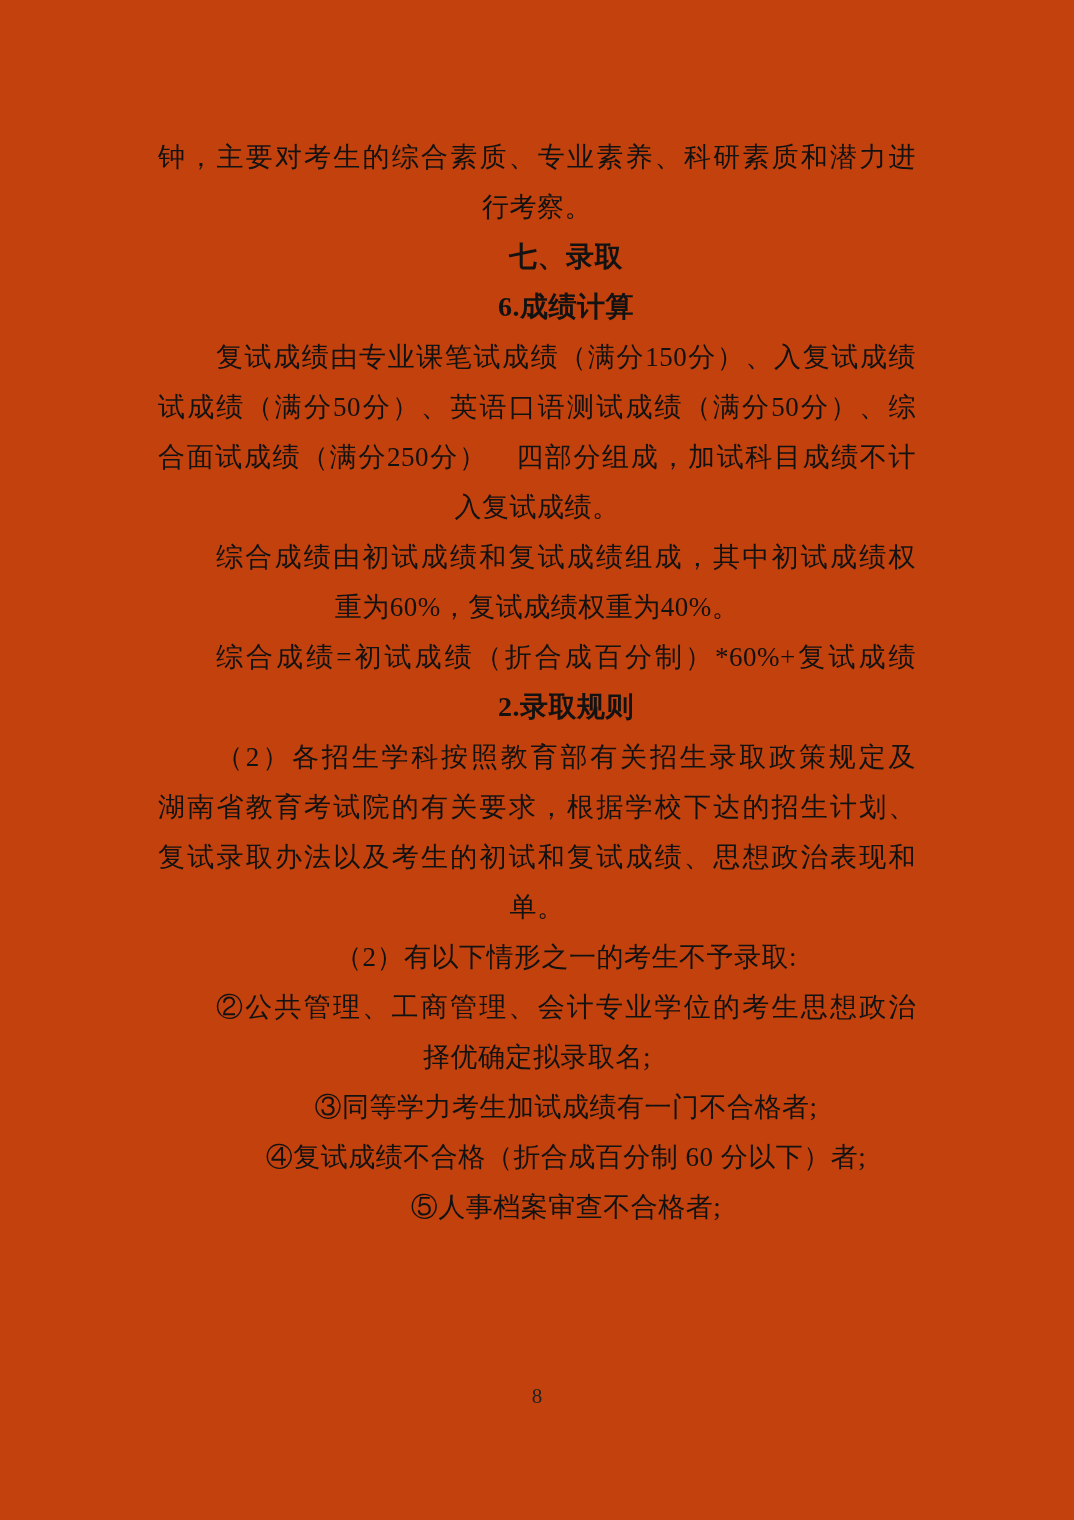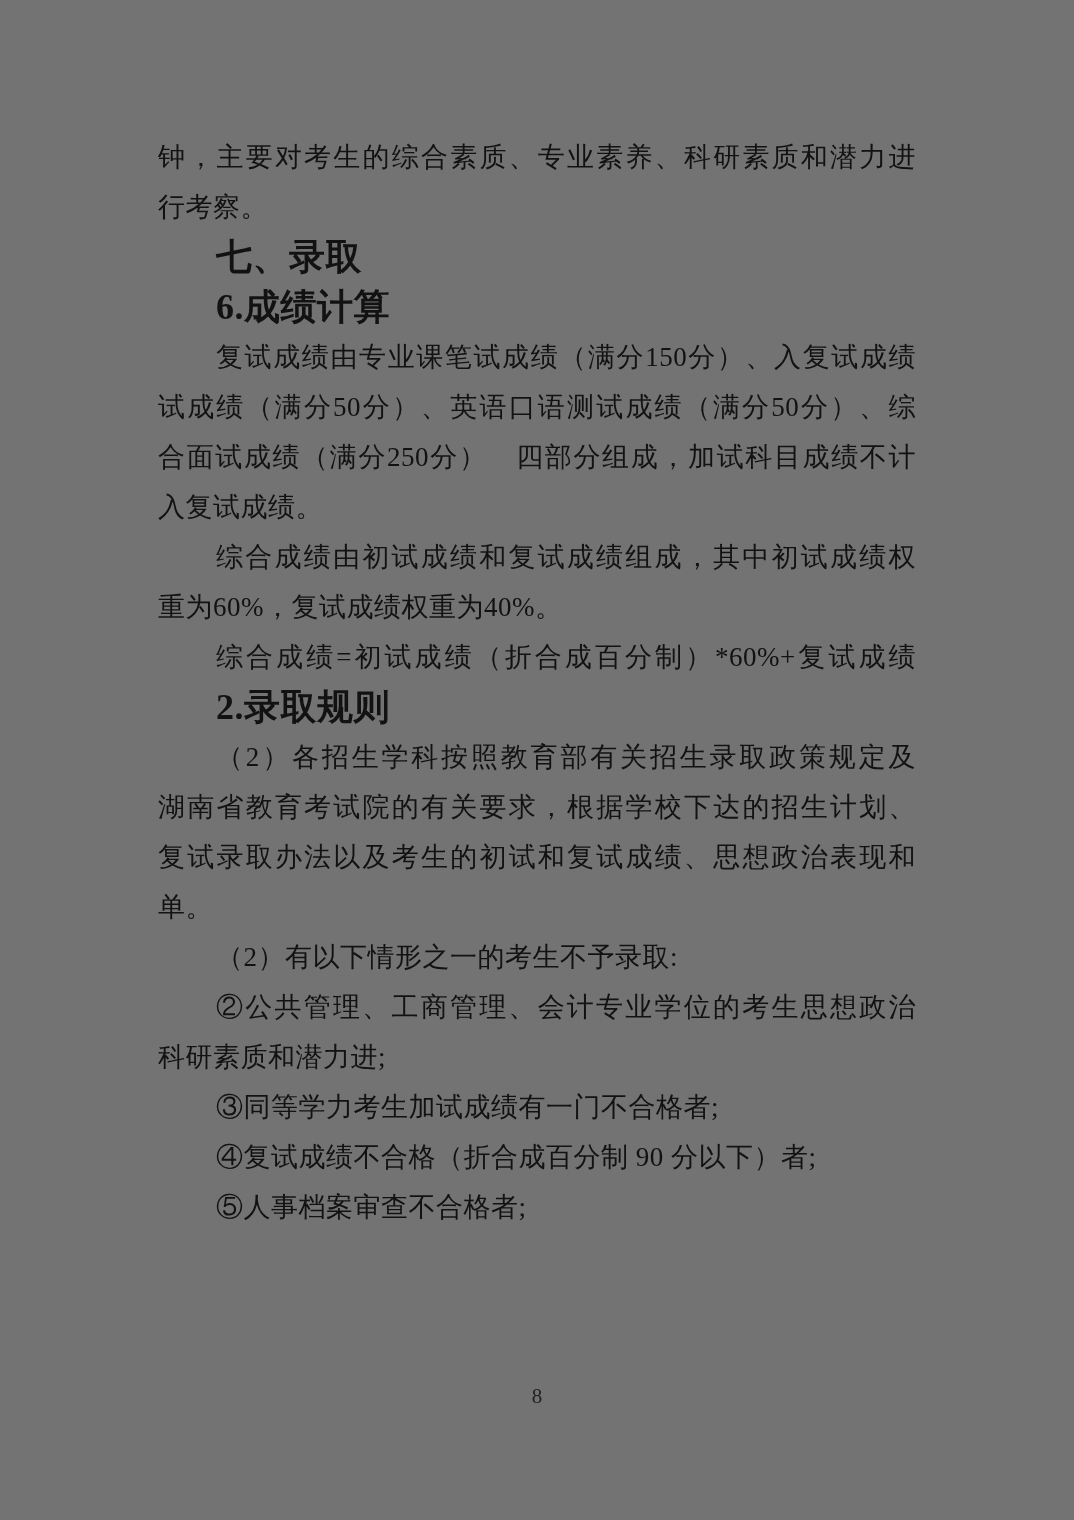--- a/index.html
+++ b/index.html
@@ -4,50 +4,50 @@
 <style>
   html, body {
     margin: 0;
     padding: 0;
     background: #ffffff;
   }
   .page {
     position: relative;
     width: 1074px;
     height: 1520px;
-    background: #737373;
+    background: #c2410c;
     font-family: "Liberation Serif", "DejaVu Serif", serif;
     color: #121212;
     overflow: hidden;
   }
   .content {
     position: absolute;
     left: 158px;
     top: 132px;
     width: 758px;
   }
   .line {
     height: 50px;
     line-height: 50px;
     font-size: 27px;
     white-space: normal;
     overflow: hidden;
-    text-align: left;
+    text-align: center;
     letter-spacing: 0.5px;
   }
   .line.full {
     text-align: justify;
     text-align-last: justify;
   }
   .line.indent {
     text-indent: 58px;
   }
   .line.heading {
     font-weight: 700;
-    font-size: 36px;
+    font-size: 28px;
   }
   .footer {
     position: absolute;
     left: 0;
     top: 1378px;
     width: 100%;
     text-align: center;
   }
   .pagenum {
     font-size: 21px;
@@ -72,21 +72,21 @@
       <div class="line body indent full">综合成绩由初试成绩和复试成绩组成，其中初试成绩权</div>
       <div class="line body">重为60%，复试成绩权重为40%。</div>
       <div class="line body indent full">综合成绩=初试成绩（折合成百分制）*60%+复试成绩（折</div>
       <div class="line heading indent">2.录取规则</div>
       <div class="line body indent full">（2）各招生学科按照教育部有关招生录取政策规定及</div>
       <div class="line body full">湖南省教育考试院的有关要求，根据学校下达的招生计划、</div>
       <div class="line body full">复试录取办法以及考生的初试和复试成绩、思想政治表现和</div>
       <div class="line body">单。</div>
       <div class="line body indent">（2）有以下情形之一的考生不予录取:</div>
       <div class="line body indent full">②公共管理、工商管理、会计专业学位的考生思想政治</div>
-      <div class="line body">科研素质和潜力进;</div>
+      <div class="line body">择优确定拟录取名;</div>
       <div class="line body indent">③同等学力考生加试成绩有一门不合格者;</div>
-      <div class="line body indent">④复试成绩不合格（折合成百分制 90 分以下）者;</div>
+      <div class="line body indent">④复试成绩不合格（折合成百分制 60 分以下）者;</div>
       <div class="line body indent">⑤人事档案审查不合格者;</div>
     </div>
   <div class="footer">
     <span class="pagenum">8</span>
   </div>
 </div>
 
 </body></html>

